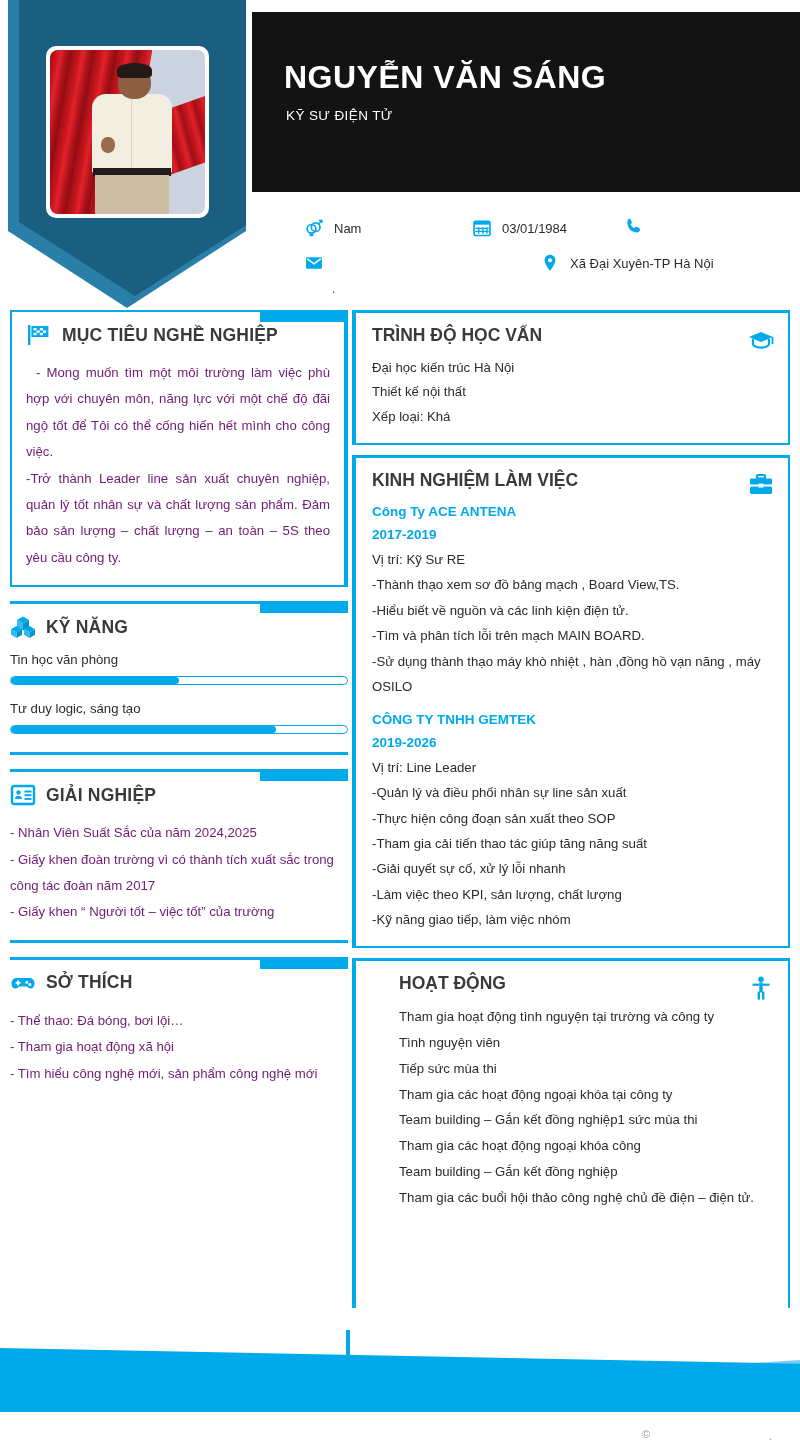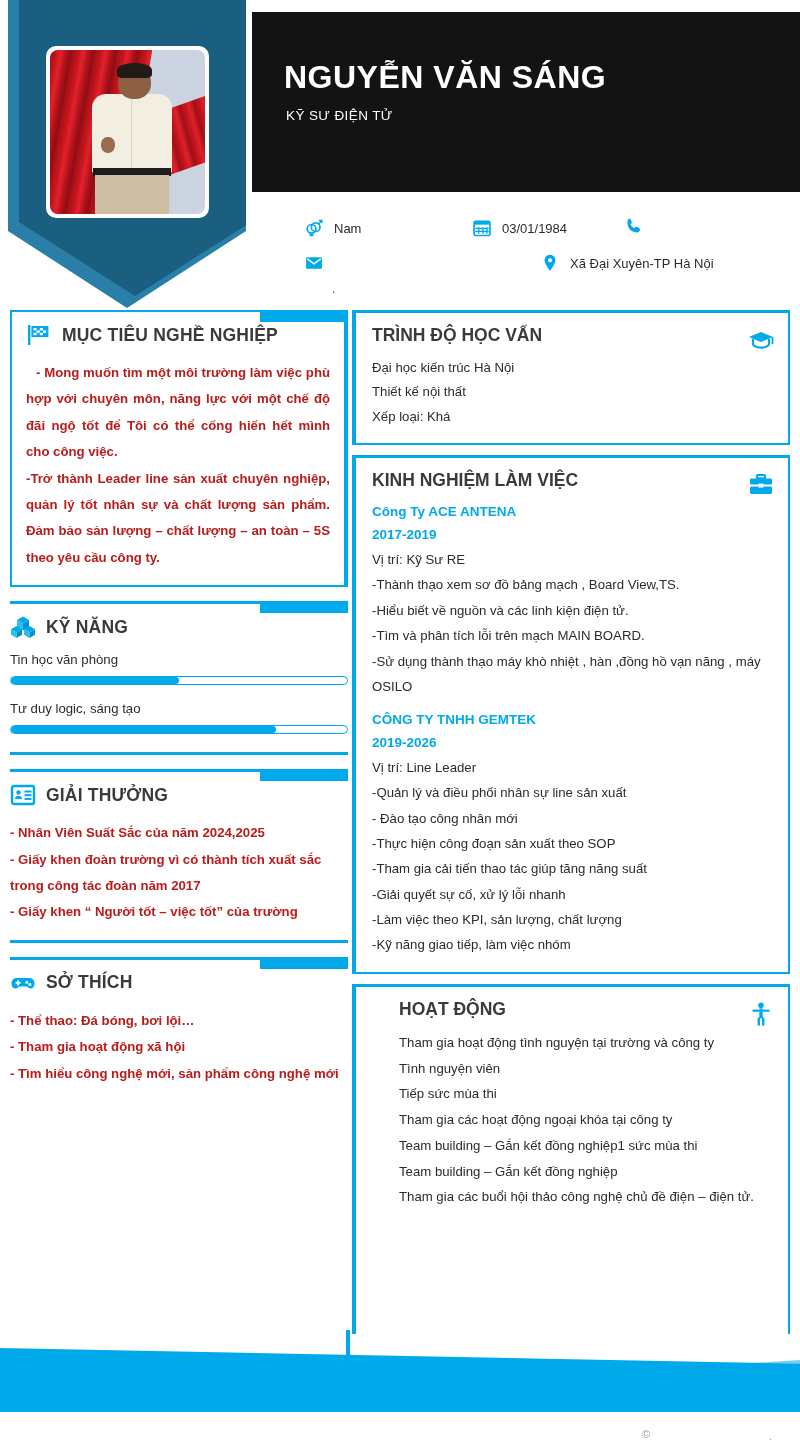--- a/index.html
+++ b/index.html
@@ -133,23 +133,22 @@
   }
   .card-left.plain { border-bottom: none; }
 
   .sec-head { display: flex; align-items: center; gap: 10px; margin-bottom: 12px; }
   .sec-head .sico { width: 26px; height: 26px; flex: 0 0 26px; }
   .sec-title {
     font-size: 17.5px; font-weight: bold; color: #3a3a3a; letter-spacing: .2px;
   }
 
   .body-txt {
-    font-size: 13.2px; line-height: 2.0; color: #b91c1c;
+    font-size: 13.2px; line-height: 2.0; color: #701a75;
     text-align: justify;
-    font-weight: bold;
   }
   .body-txt.left { text-align: left; }
   .body-txt p { margin: 0; }
   .indent { text-indent: 10px; }
 
   
   .skill { margin-bottom: 16px; }
   .skill-label { font-size: 13.2px; color: #2b2b2b; margin-bottom: 9px; }
   .bar-track {
     height: 9px; border-radius: 6px; background: #ffffff;
@@ -364,21 +363,21 @@
           <span class="sico">
             <svg viewBox="0 0 26 26" width="26" height="26">
               <rect x="2" y="4" width="22" height="18" rx="2" fill="none" stroke="#00aaea" stroke-width="2.4"></rect>
               <circle cx="8.5" cy="10.5" r="2.2" fill="#00aaea"></circle>
               <path d="M5 17c0-2 1.6-3.2 3.5-3.2S12 15 12 17z" fill="#00aaea"></path>
               <rect x="14.5" y="8.5" width="7" height="2" fill="#00aaea"></rect>
               <rect x="14.5" y="12.2" width="7" height="2" fill="#00aaea"></rect>
               <rect x="14.5" y="15.9" width="7" height="2" fill="#00aaea"></rect>
             </svg>
           </span>
-          <span class="sec-title">GIẢI THƯỞNG</span>
+          <span class="sec-title">GIẢI NGHIỆP</span>
         </div>
         <div class="body-txt left">
           <p>- Nhân Viên Suất Sắc của năm 2024,2025</p>
           <p>- Giấy khen đoàn trường vì có thành tích xuất sắc trong công tác đoàn năm 2017</p>
           <p>- Giấy khen “ Người tốt – việc tốt” của trường</p>
         </div>
       </div>
 
       <div class="card-left no-box plain" style="margin-top:14px;">
         <div class="sec-head">
@@ -443,21 +442,20 @@
           <div class="exp-line">-Hiểu biết về nguồn và các linh kiện điện tử.</div>
           <div class="exp-line">-Tìm và phân tích lỗi trên mạch MAIN BOARD.</div>
           <div class="exp-line">-Sử dụng thành thạo máy khò nhiệt , hàn ,đồng hồ vạn năng , máy OSILO</div>
         </div>
 
         <div class="exp-block" style="margin-bottom:0;">
           <div class="exp-company">CÔNG TY TNHH GEMTEK</div>
           <div class="exp-years">2019-2026</div>
           <div class="exp-line">Vị trí: Line Leader</div>
           <div class="exp-line">-Quản lý và điều phối nhân sự line sản xuất</div>
-          <div class="exp-line">- Đào tạo công nhân mới</div>
           <div class="exp-line">-Thực hiện công đoạn sản xuất theo SOP</div>
           <div class="exp-line">-Tham gia cải tiến thao tác giúp tăng năng suất</div>
           <div class="exp-line">-Giải quyết sự cố, xử lý lỗi nhanh</div>
           <div class="exp-line">-Làm việc theo KPI, sản lượng, chất lượng</div>
           <div class="exp-line">-Kỹ năng giao tiếp, làm việc nhóm</div>
         </div>
       </div>
 
       <div class="card-right open-bottom" style="min-height:350px;">
         <div class="r-head-row">
@@ -472,20 +470,21 @@
               <rect x="14" y="16.6" width="2.4" height="8" fill="#00aaea"></rect>
             </svg>
           </span>
         </div>
         <div class="r-list">
           <div class="act-line">Tham gia hoạt động tình nguyện tại trường và công ty</div>
           <div class="act-line">Tình nguyện viên</div>
           <div class="act-line">Tiếp sức mùa thi</div>
           <div class="act-line">Tham gia các hoạt động ngoại khóa tại công ty</div>
           <div class="act-line">Team building – Gắn kết đồng nghiệp1      sức mùa thi</div>
+          <div class="act-line">Tham gia các hoạt động ngoại khóa      công</div>
           <div class="act-line">Team building – Gắn kết đồng nghiệp</div>
           <div class="act-line just">Tham gia các buổi hội thảo      công nghệ chủ đề điện – điện tử.</div>
         </div>
       </div>
 
     </div>
   </div>
 
   <div class="center-rule"></div>
 

